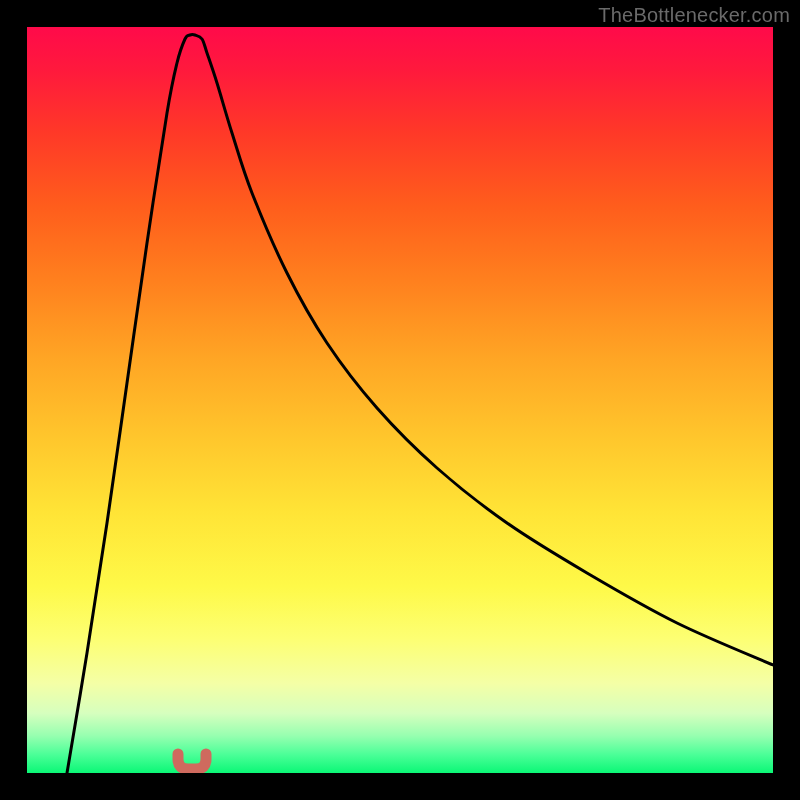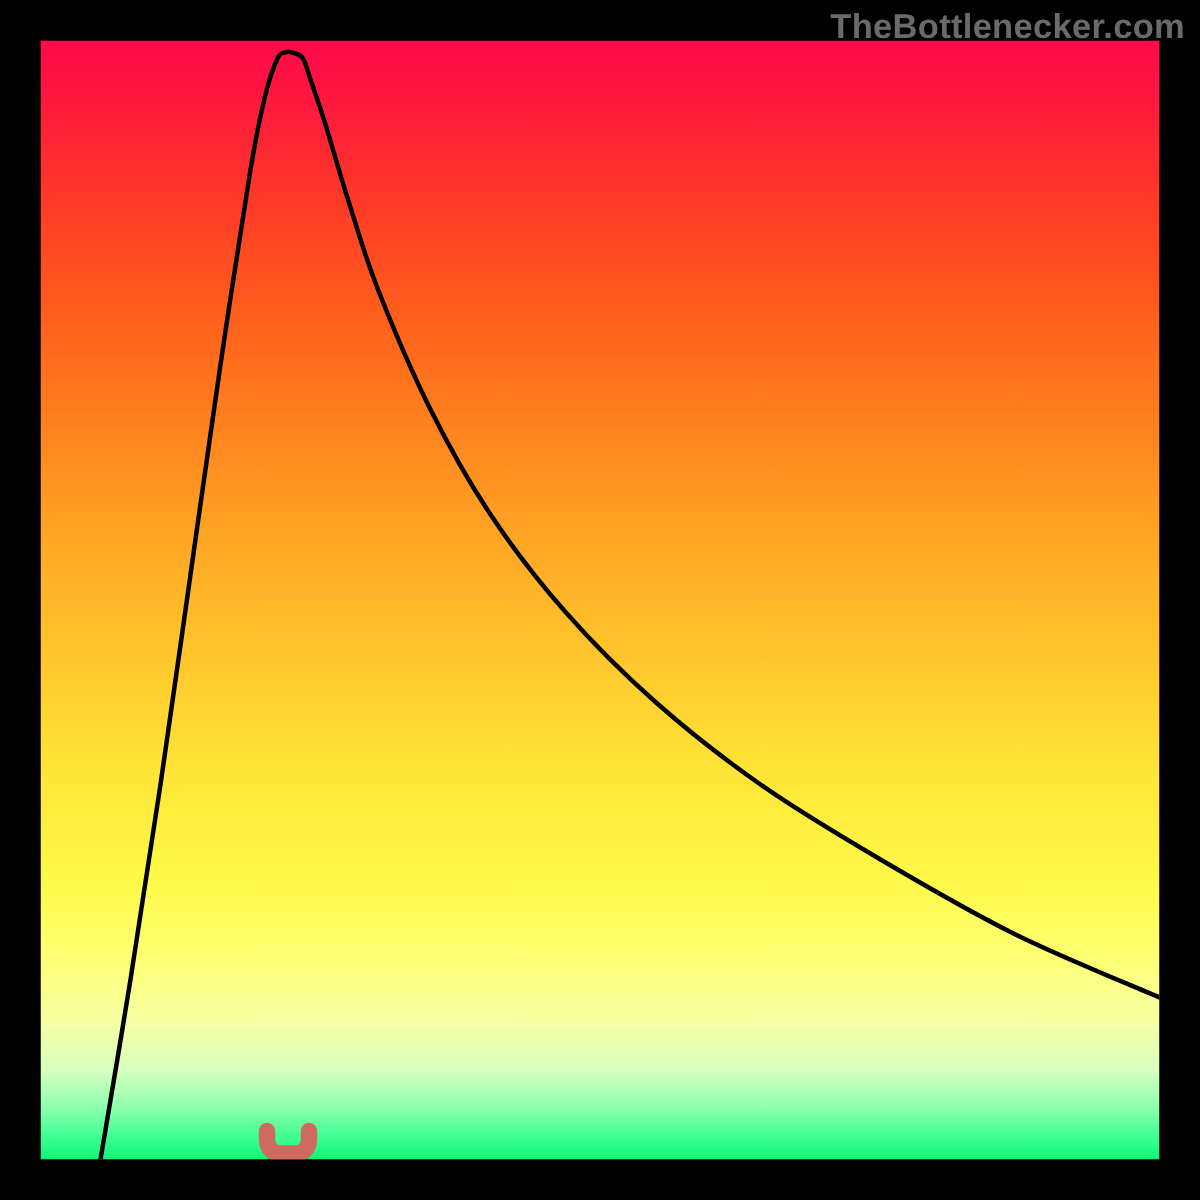--- a/index.html
+++ b/index.html
@@ -49,22 +49,22 @@
     left: 0;
     top: 0;
     width: 746px;
     height: 746px;
   }
   .watermark {
     position: absolute;
     top: 4px;
     right: 10px;
     color: #6a6a6a;
-    font-size: 23px;
-    font-weight: 700;
+    font-size: 20px;
+    font-weight: 400;
     letter-spacing: 0.2px;
   }
 </style>
 </head>
 <body>
 
 <div class="frame">
   <div class="gradient"></div>
   <svg class="curve-svg" viewBox="0 0 746 746" preserveAspectRatio="none">
     <g id="curve-group">

